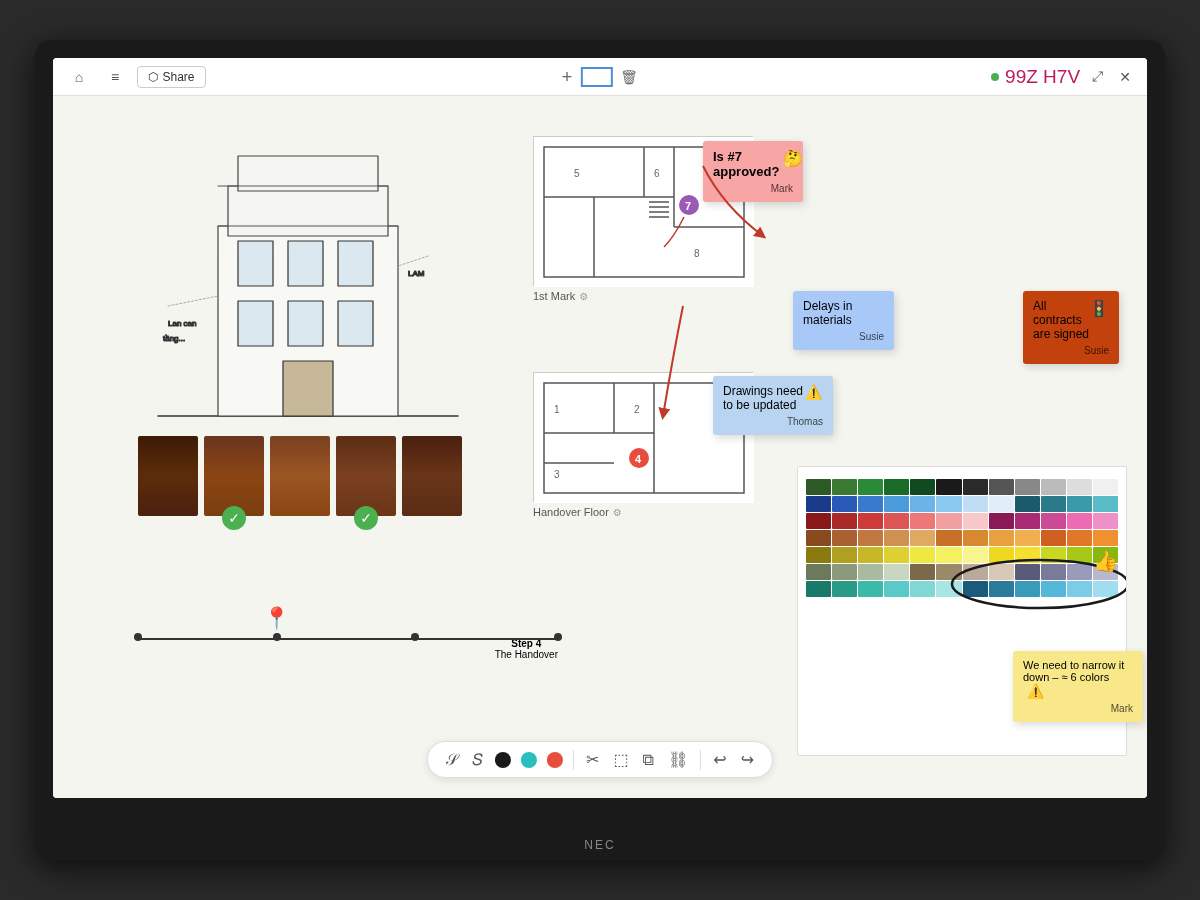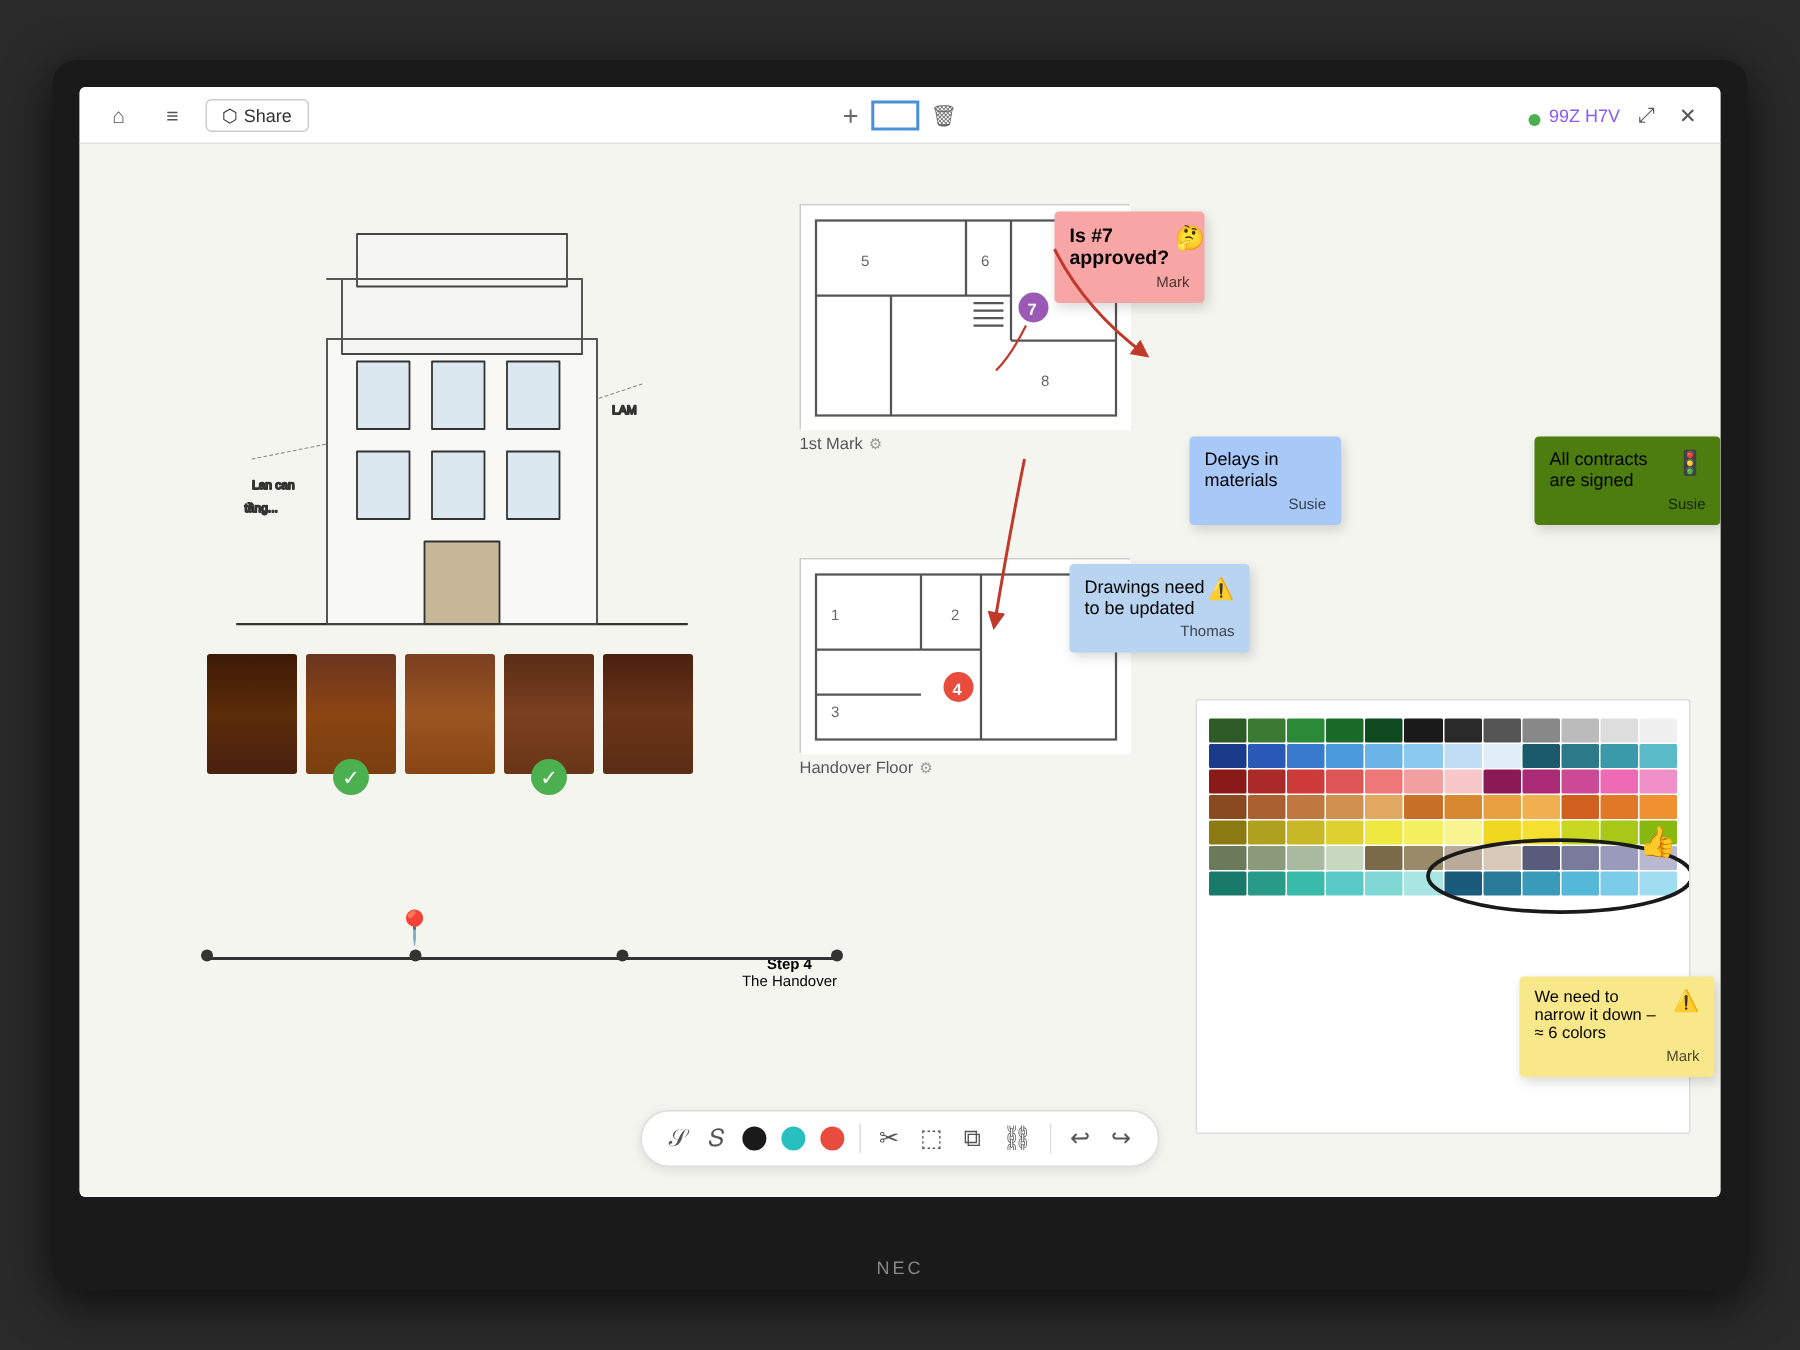--- a/index.html
+++ b/index.html
@@ -103,24 +103,24 @@
       cursor: pointer;
     }
     .toolbar-right {
       margin-left: auto;
       display: flex;
       align-items: center;
       gap: 8px;
     }
     .session-info {
       display: flex;
-      align-items: flex-end;
+      align-items: center;
       gap: 6px;
-      font-size: 12px;
-      color: #8b5cf6;
+      font-size: 19px;
+      color: #be185d;
     }
     .session-dot {
       width: 8px;
       height: 8px;
       background: #4CAF50;
       border-radius: 50%;
     }
     .expand-icon, .close-icon {
       font-size: 14px;
       color: #555;
@@ -220,22 +220,22 @@
       top: 195px;
       left: 740px;
     }
     .sticky-blue2 {
       background: #b8d4f0;
       width: 120px;
       top: 280px;
       left: 660px;
     }
     .sticky-green {
-      background: #4d7c0f;
-      width: 124px;
+      background: #c2410c;
+      width: 96px;
       top: 195px;
       left: 970px;
     }
     .sticky-yellow {
       background: #f8e88a;
       width: 130px;
       top: 555px;
       left: 960px;
     }
     .sticky-author {
@@ -695,21 +695,21 @@
         </div>
 
         <svg style="position:absolute; top:90px; left:150px; width:185px; height:55px; pointer-events:none;">
           <ellipse cx="92" cy="27" rx="88" ry="24" stroke="#1a1a1a" stroke-width="2.5" fill="none"></ellipse>
         </svg>
 
         <div style="position:absolute; top:82px; right:8px; font-size:20px;">👍</div>
       </div>
 
       <div class="sticky sticky-yellow">
-        <div style="display:flex; justify-content:space-between; align-items:flex-start;">
+        <div style="display:flex; justify-content:space-between; align-items:flex-start;flex-direction:column;">
           <div style="font-size:11px;">We need to narrow it down – ≈ 6 colors</div>
           <span class="warning-icon" style="flex-shrink:0; margin-left:4px;">⚠️</span>
         </div>
         <div class="sticky-author">Mark</div>
       </div>
 
       <div class="bottom-toolbar">
         <span class="tool-icon" title="pen">𝒮</span>
         <span class="tool-icon" title="pen2">𝑆</span>
         <div class="color-dot" style="background:#1a1a1a;"></div>

